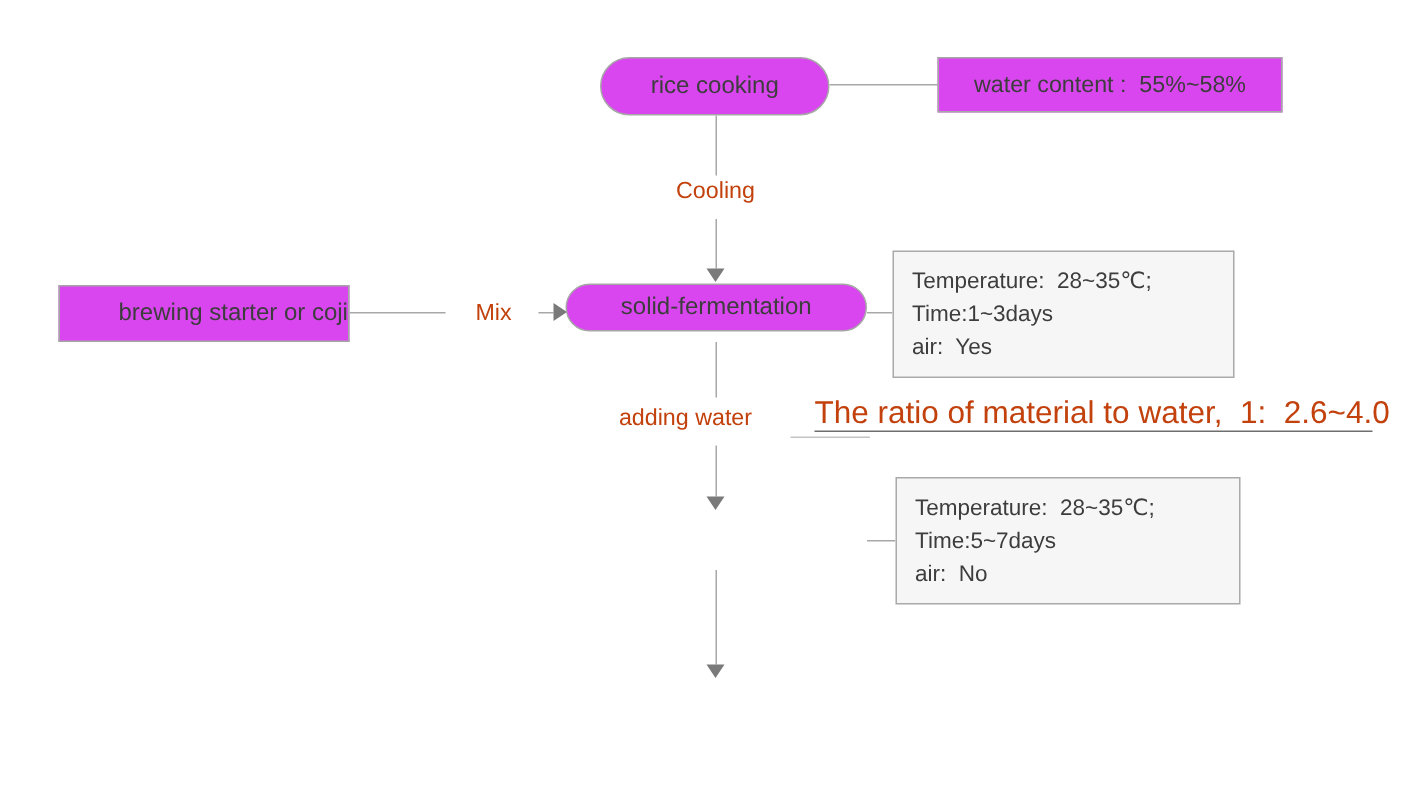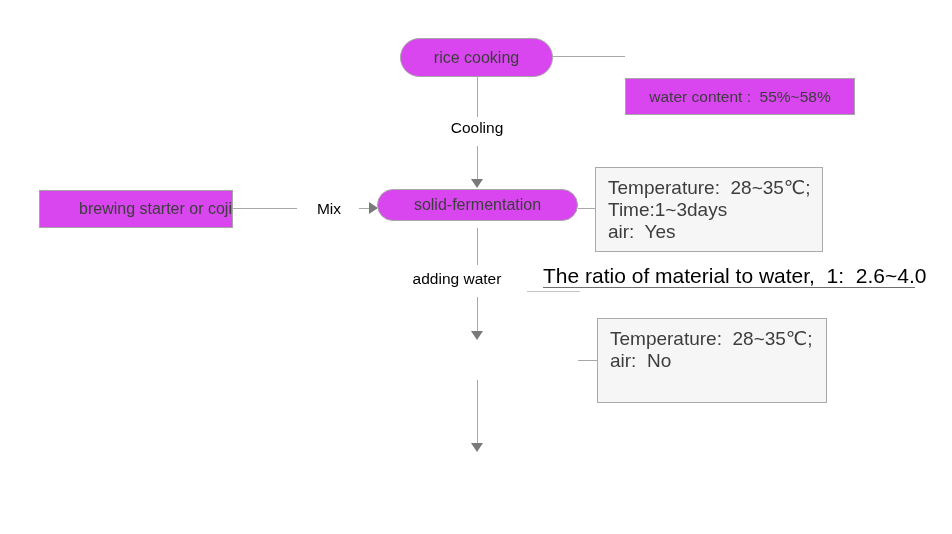--- a/index.html
+++ b/index.html
@@ -21,43 +21,43 @@
     white-space:pre;
   }
   .stadium{border-radius:20px;}
   .rect{border-radius:0;}
   .note{
     position:absolute;
     background:#f6f6f7;
     border:1px solid #aaaaaa;
     box-sizing:border-box;
     padding:9px 8px 0 12px;
-    font-size:19px;
+    font-size:15px;
     line-height:22px;
   }
   .note div{white-space:pre;}
   .line{position:absolute;background:#a8a8a8;}
   .edge-label{
     position:absolute;
     font-size:15.5px;
     text-align:center;
     white-space:pre;
-    color:#000000;
+    color:#c2410c;
   }
   .arr-down{position:absolute;width:0;height:0;
     border-left:6px solid transparent;border-right:6px solid transparent;
     border-top:9px solid #7a7a7a;}
   .arr-right{position:absolute;width:0;height:0;
     border-top:6px solid transparent;border-bottom:6px solid transparent;
     border-left:9px solid #7a7a7a;}
 
   
   .n-rice{left:400px;top:38px;width:153px;height:39px;}
   .ln-rice-water{left:553px;top:56px;width:72px;height:1px;}
-  .n-water{left:625px;top:38px;width:230px;height:37px;font-size:15.5px;margin-top:40px;}
+  .n-water{left:625px;top:38px;width:230px;height:37px;font-size:15.5px;}
 
   .ln-cool-a{left:477px;top:77px;width:1px;height:40px;}
   .lbl-cooling{left:427px;top:119px;width:100px;}
   .ln-cool-b{left:477px;top:146px;width:1px;height:33px;}
   .ar-cool{left:471px;top:179px;}
 
   .n-brew{left:39px;top:190px;width:194px;height:38px;padding-left:39px;}
   .ln-mix-a{left:233px;top:208px;width:64px;height:1px;}
   .lbl-mix{left:301px;top:200px;width:56px;}
   .ln-mix-b{left:359px;top:208px;width:10px;height:1px;}
@@ -117,19 +117,20 @@
   <div class="line ln-add-b"></div>
   <div class="arr-down ar-add"></div>
 
   <div class="line ln-ratio-leader"></div>
   <div class="line ln-ratio-under"></div>
   <div class="edge-label lbl-ratio">The ratio of material to water,  1:  2.6~4.0</div>
 
   <div class="line ln-liquid-note"></div>
   <div class="note note-liquid">
     <div>Temperature:  28~35℃;</div>
+    <div>Time:5~7days</div>
     <div>air:  No</div>
   </div>
 
   <div class="line ln-dist"></div>
   <div class="arr-down ar-dist"></div>
 
 </div>
 
 </body></html>

